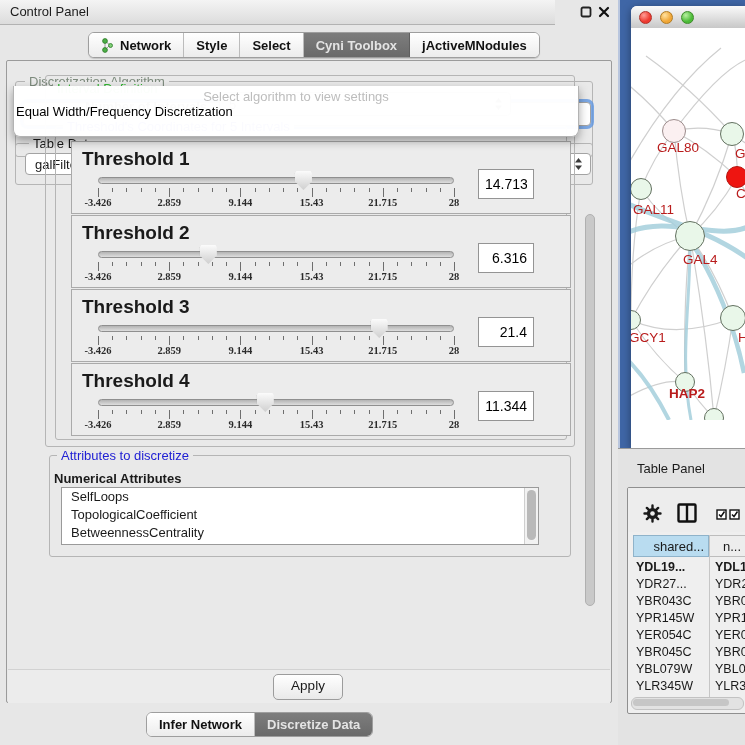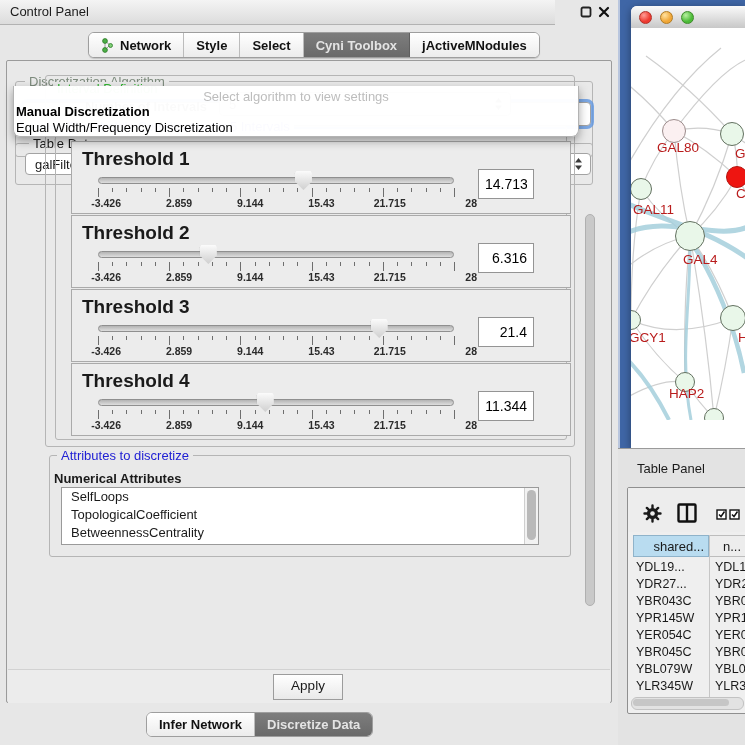--- a/index.html
+++ b/index.html
@@ -49,38 +49,38 @@
   .th-track{position:absolute;left:26px;top:35px;width:356px;height:7px;border-radius:4px;
     background:linear-gradient(#b3b3b3,#dedede);border:1px solid #8f8f8f;box-sizing:border-box;}
   .th-thumb{position:absolute;top:29px;width:17px;height:19px;
     background:linear-gradient(#fbfbfb,#cfcfcf);
     clip-path:polygon(8% 0,92% 0,100% 12%,100% 55%,50% 100%,0 55%,0 12%);
     filter:drop-shadow(0 0 1px #777);}
   .th-ticks{position:absolute;left:26px;top:46px;width:356px;height:9px;}
   .tick{position:absolute;top:0;width:1px;background:#6e6e6e;}
   .th-scale{position:absolute;left:26px;top:55px;width:356px;height:12px;
     font-size:10.5px;font-weight:bold;color:#2b2b2b;}
-  .th-scale span{position:absolute;width:46px;margin-left:-23px;text-align:right;}
+  .th-scale span{position:absolute;width:46px;margin-left:-23px;text-align:center;font-family:Liberation Serif, serif;}
   .th-value{position:absolute;left:406px;top:27px;width:56px;height:30px;background:#fff;
     border:1px solid #949494;font-size:14px;text-align:right;padding:0 6px;box-sizing:border-box;
     font-family:"Liberation Sans","DejaVu Sans",sans-serif;}
   
   #attr-list{position:absolute;left:64px;top:612px;width:476px;height:56px;background:#fff;
     border:1px solid #9a9a9a;overflow:hidden;}
   #attr-list .item{padding-left:9px;font-size:13px;line-height:18px;white-space:nowrap;}
   #attr-scroll{position:absolute;left:462px;top:0;width:13px;height:56px;background:#f2f2f2;
     border-left:1px solid #cfcfcf;}
   #attr-scroll .thumb{position:absolute;left:2px;top:2px;width:9px;height:50px;background:#b9b9b9;border-radius:5px;}
   
   #main-scroll{left:584px;top:213px;width:10px;height:392px;background:#c9c9c9;
     border:1px solid #b0b0b0;border-radius:6px;box-sizing:border-box;}
   
   #apply-strip{left:7px;top:668px;width:602px;height:33px;background:#ececec;border-top:1px solid #d2d2d2;}
   #apply-btn{left:272px;top:672px;width:68px;height:24px;background:linear-gradient(#ffffff,#e9e9e9);
-    border:1px solid #9c9c9c;border-radius:0;font-size:13.5px;text-align:center;line-height:22px;}
+    border:1px solid #9c9c9c;border-radius:5px;font-size:13.5px;text-align:center;line-height:22px;}
   #bottom-tabs{left:146px;top:712px;display:flex;height:23px;border:1px solid #9e9e9e;
     border-radius:6px;overflow:hidden;background:#fff;}
   
   #blue-area{left:618px;top:0;width:127px;height:448px;background:var(--frame-blue);
     border-left:2px solid #b9c6de;}
   #mac-win{left:631px;top:6px;width:114px;height:442px;background:#fff;
     border-radius:6px 0 0 0;box-shadow:0 2px 8px rgba(0,0,0,.4);}
   #mac-title{position:absolute;left:0;top:0;width:114px;height:22px;border-radius:6px 0 0 0;
     background:linear-gradient(#fafafa,#c8c8c8);border-bottom:1px solid #8e8e8e;}
   .light{position:absolute;top:4.5px;width:13px;height:13px;border-radius:50%;box-sizing:border-box;}
@@ -365,21 +365,20 @@
   </div>
 
   <div class="abs" id="main-scroll" style="left:578px;top:153px;"></div>
 
   <div class="abs" id="apply-strip" style="left:1px;top:608px;width:602px;"></div>
   <div class="abs" id="apply-btn" style="left:266px;top:613px;">Apply</div>
 </div>
 
 <div class="abs" id="popup">
   <div class="hint">Select algorithm to view settings</div>
-  <div class="opt b">Manual Discretization</div>
   <div class="opt">Equal Width/Frequency Discretization</div>
 </div>
 
 <div class="abs" id="bottom-tabs">
   <div class="seg">
       <span>Infer Network</span>
     </div>
   <div class="seg sel">
       <span>Discretize Data</span>
     </div>
@@ -438,21 +437,21 @@
         <span class="net-label" style="left: 105px; top: 158px;">C</span>
         <div class="net-node green" style="left: -1px; top: 150px; height: 22px; width: 22px;"></div>
         <span class="net-label" style="left: 2px; top: 174px;">GAL11</span>
         <div class="net-node green" style="left: 44px; top: 193px; height: 30px; width: 30px;"></div>
         <span class="net-label" style="left: 52px; top: 224px;">GAL4</span>
         <div class="net-node green" style="left: -10px; top: 282px; height: 20px; width: 20px;"></div>
         <span class="net-label" style="left: -2px; top: 302px;">GCY1</span>
         <div class="net-node green" style="left: 89px; top: 277px; height: 26px; width: 26px;"></div>
         <span class="net-label" style="left: 107px; top: 302px;">H</span>
         <div class="net-node green" style="left: 44px; top: 344px; height: 20px; width: 20px;"></div>
-        <span class="net-label" style="left: 38px; top: 358px;">HAP2</span>
+        <span class="net-label" style="left: 38px; top: 358px; font-weight: bold;">HAP2</span>
         <div class="net-node green" style="left: 73px; top: 380px; height: 20px; width: 20px;"></div>
       </div>
   </div>
 </div>
 
 <div class="abs" id="tp-area"></div>
 <span class="abs" id="tp-title">Table Panel</span>
 
 <div class="abs" id="tp-win">
   <div id="tp-toolbar">
@@ -475,21 +474,21 @@
       <g stroke="#111" stroke-width="1.5" fill="none">
         <path d="M3,5.5 L5,7.5 L8.5,2.5"></path>
           <path d="M16,5.5 L18,7.5 L21.5,2.5"></path>
       </g>
     </svg>
   </div>
   <div class="hdr-cell" style="left:5px;width:76px;background:var(--header-blue);border:1px solid #8fb3ca;">shared...</div>
   <div class="hdr-cell" style="left:81px;width:37px;background:#ededed;border:1px solid #bdbdbd;border-left:none;">n...</div>
   <div id="col-div"></div>
   <div id="tp-rows">
-      <div class="tp-row" style="top: 71px;">
+      <div class="tp-row" style="top: 71px; font-weight: bold;">
         <span class="c1">YDL19...</span>
         <span class="c2">YDL1</span>
       </div>
       <div class="tp-row" style="top: 88px;">
         <span class="c1">YDR27...</span>
         <span class="c2">YDR2</span>
       </div>
       <div class="tp-row" style="top: 105px;">
         <span class="c1">YBR043C</span>
         <span class="c2">YBR0</span>

